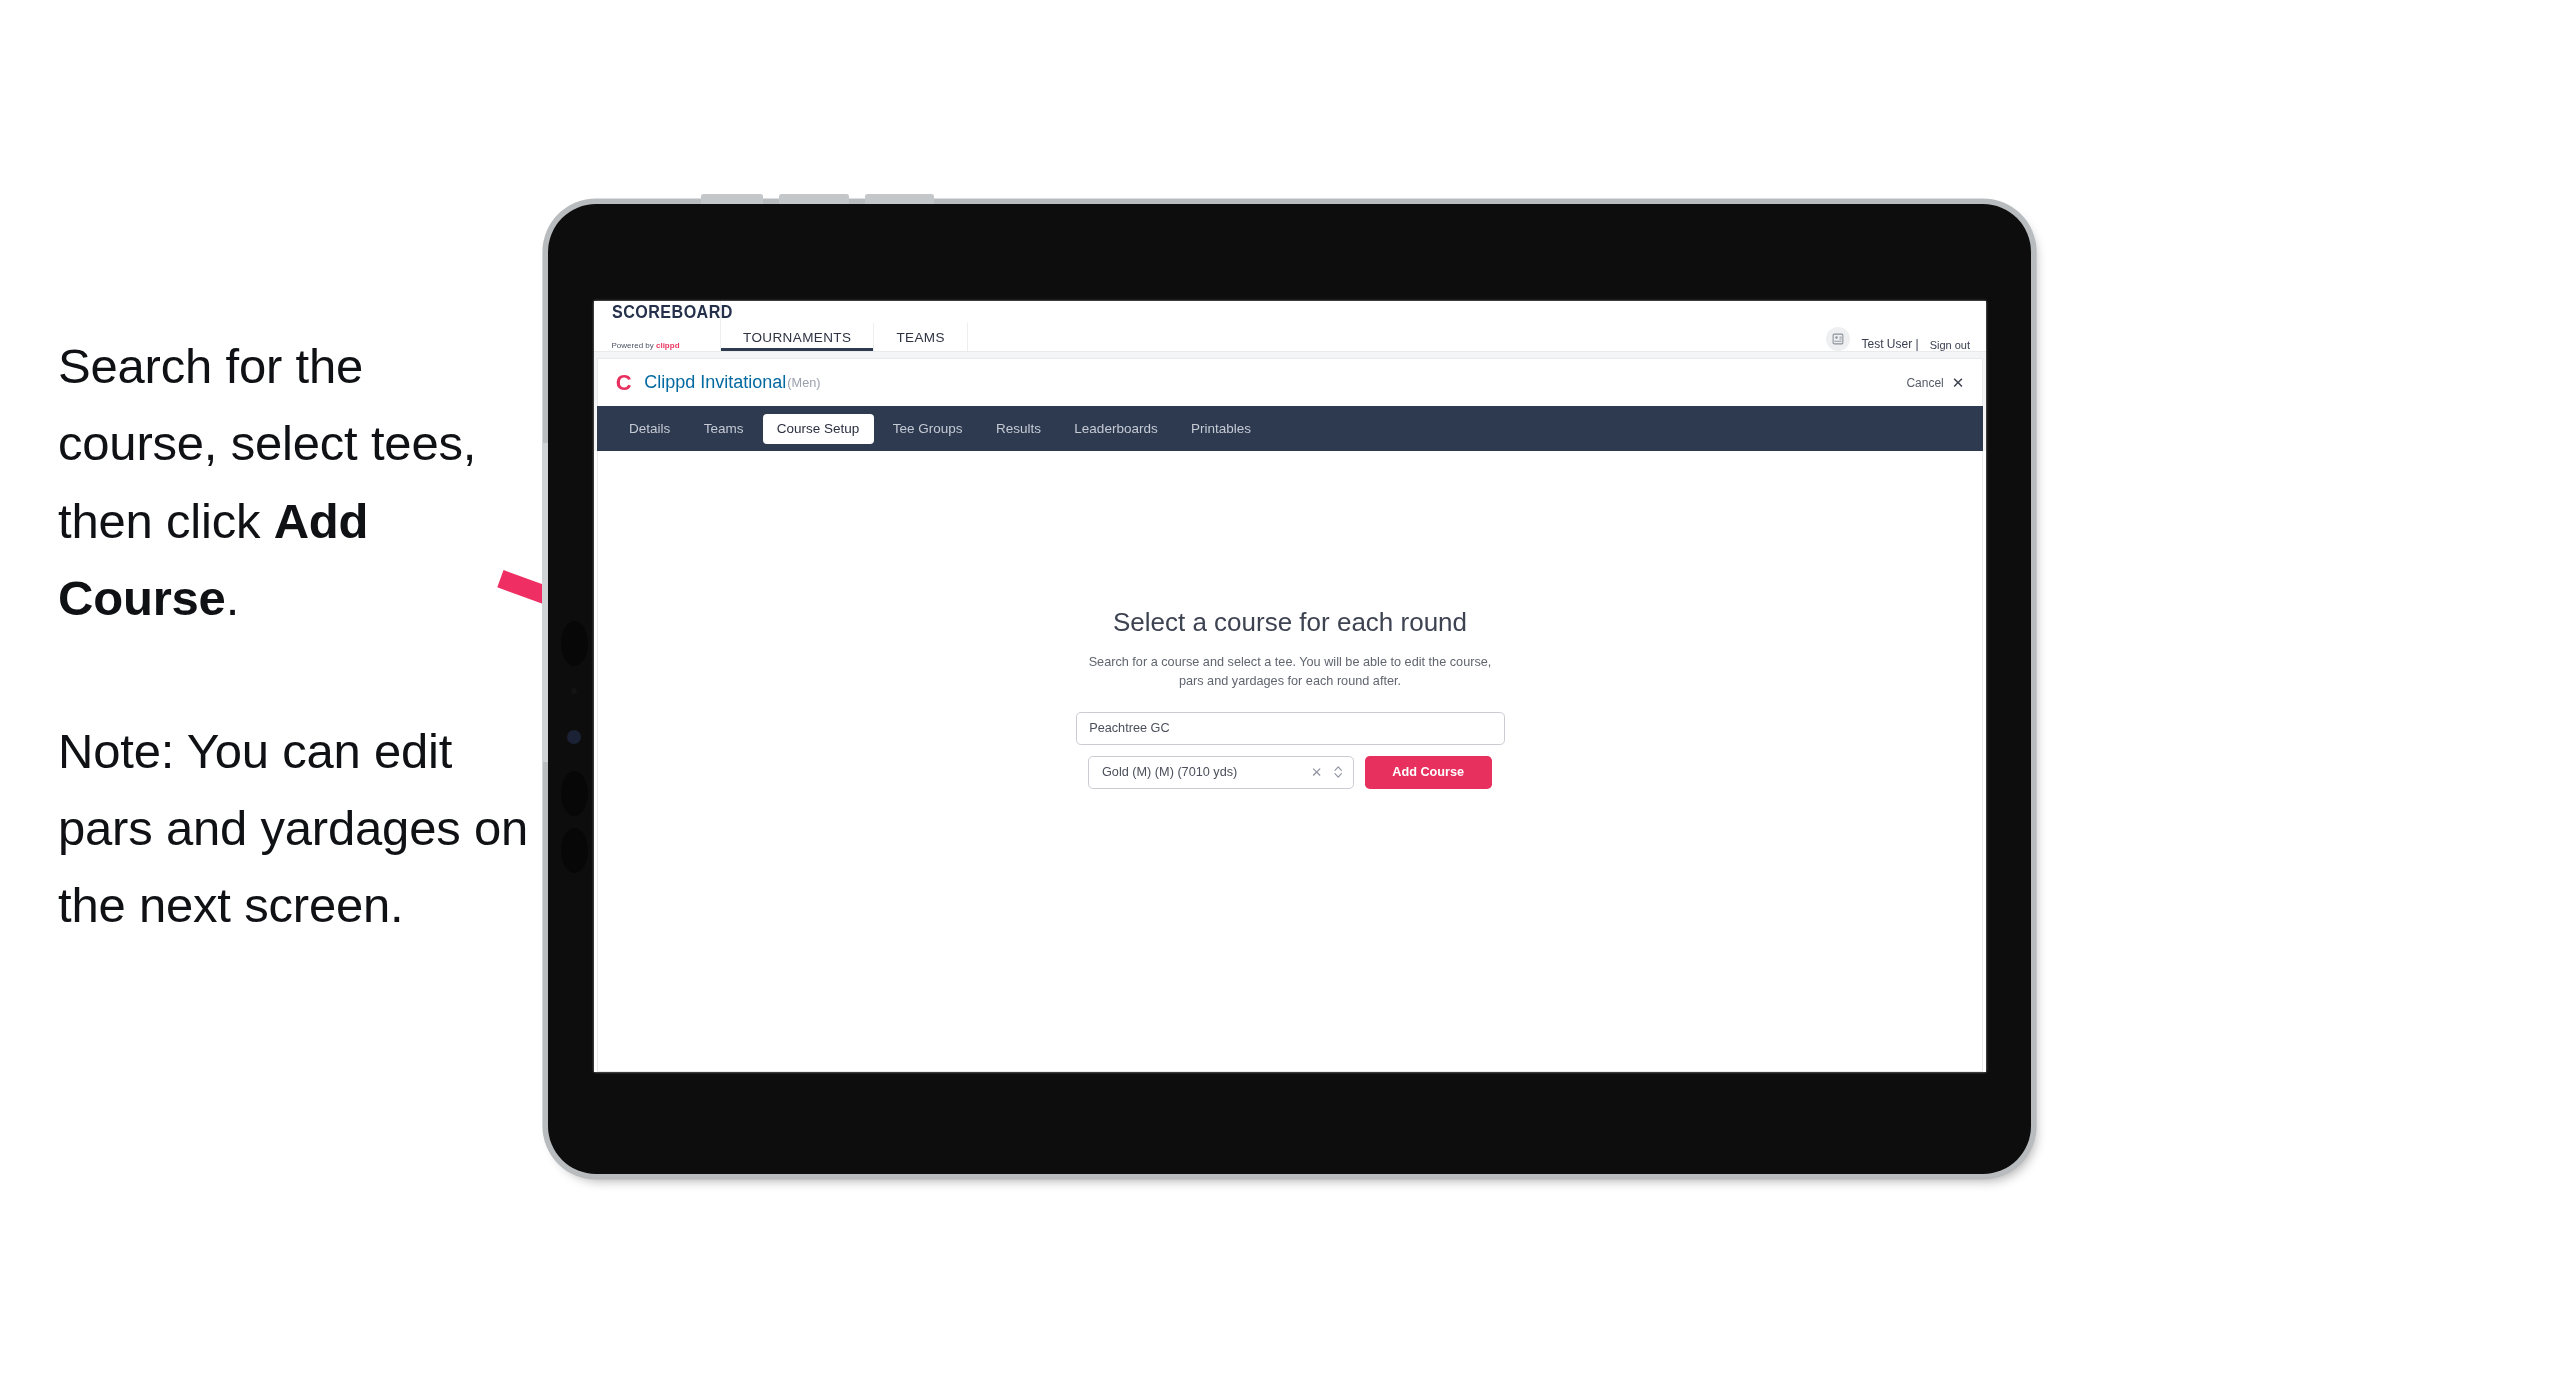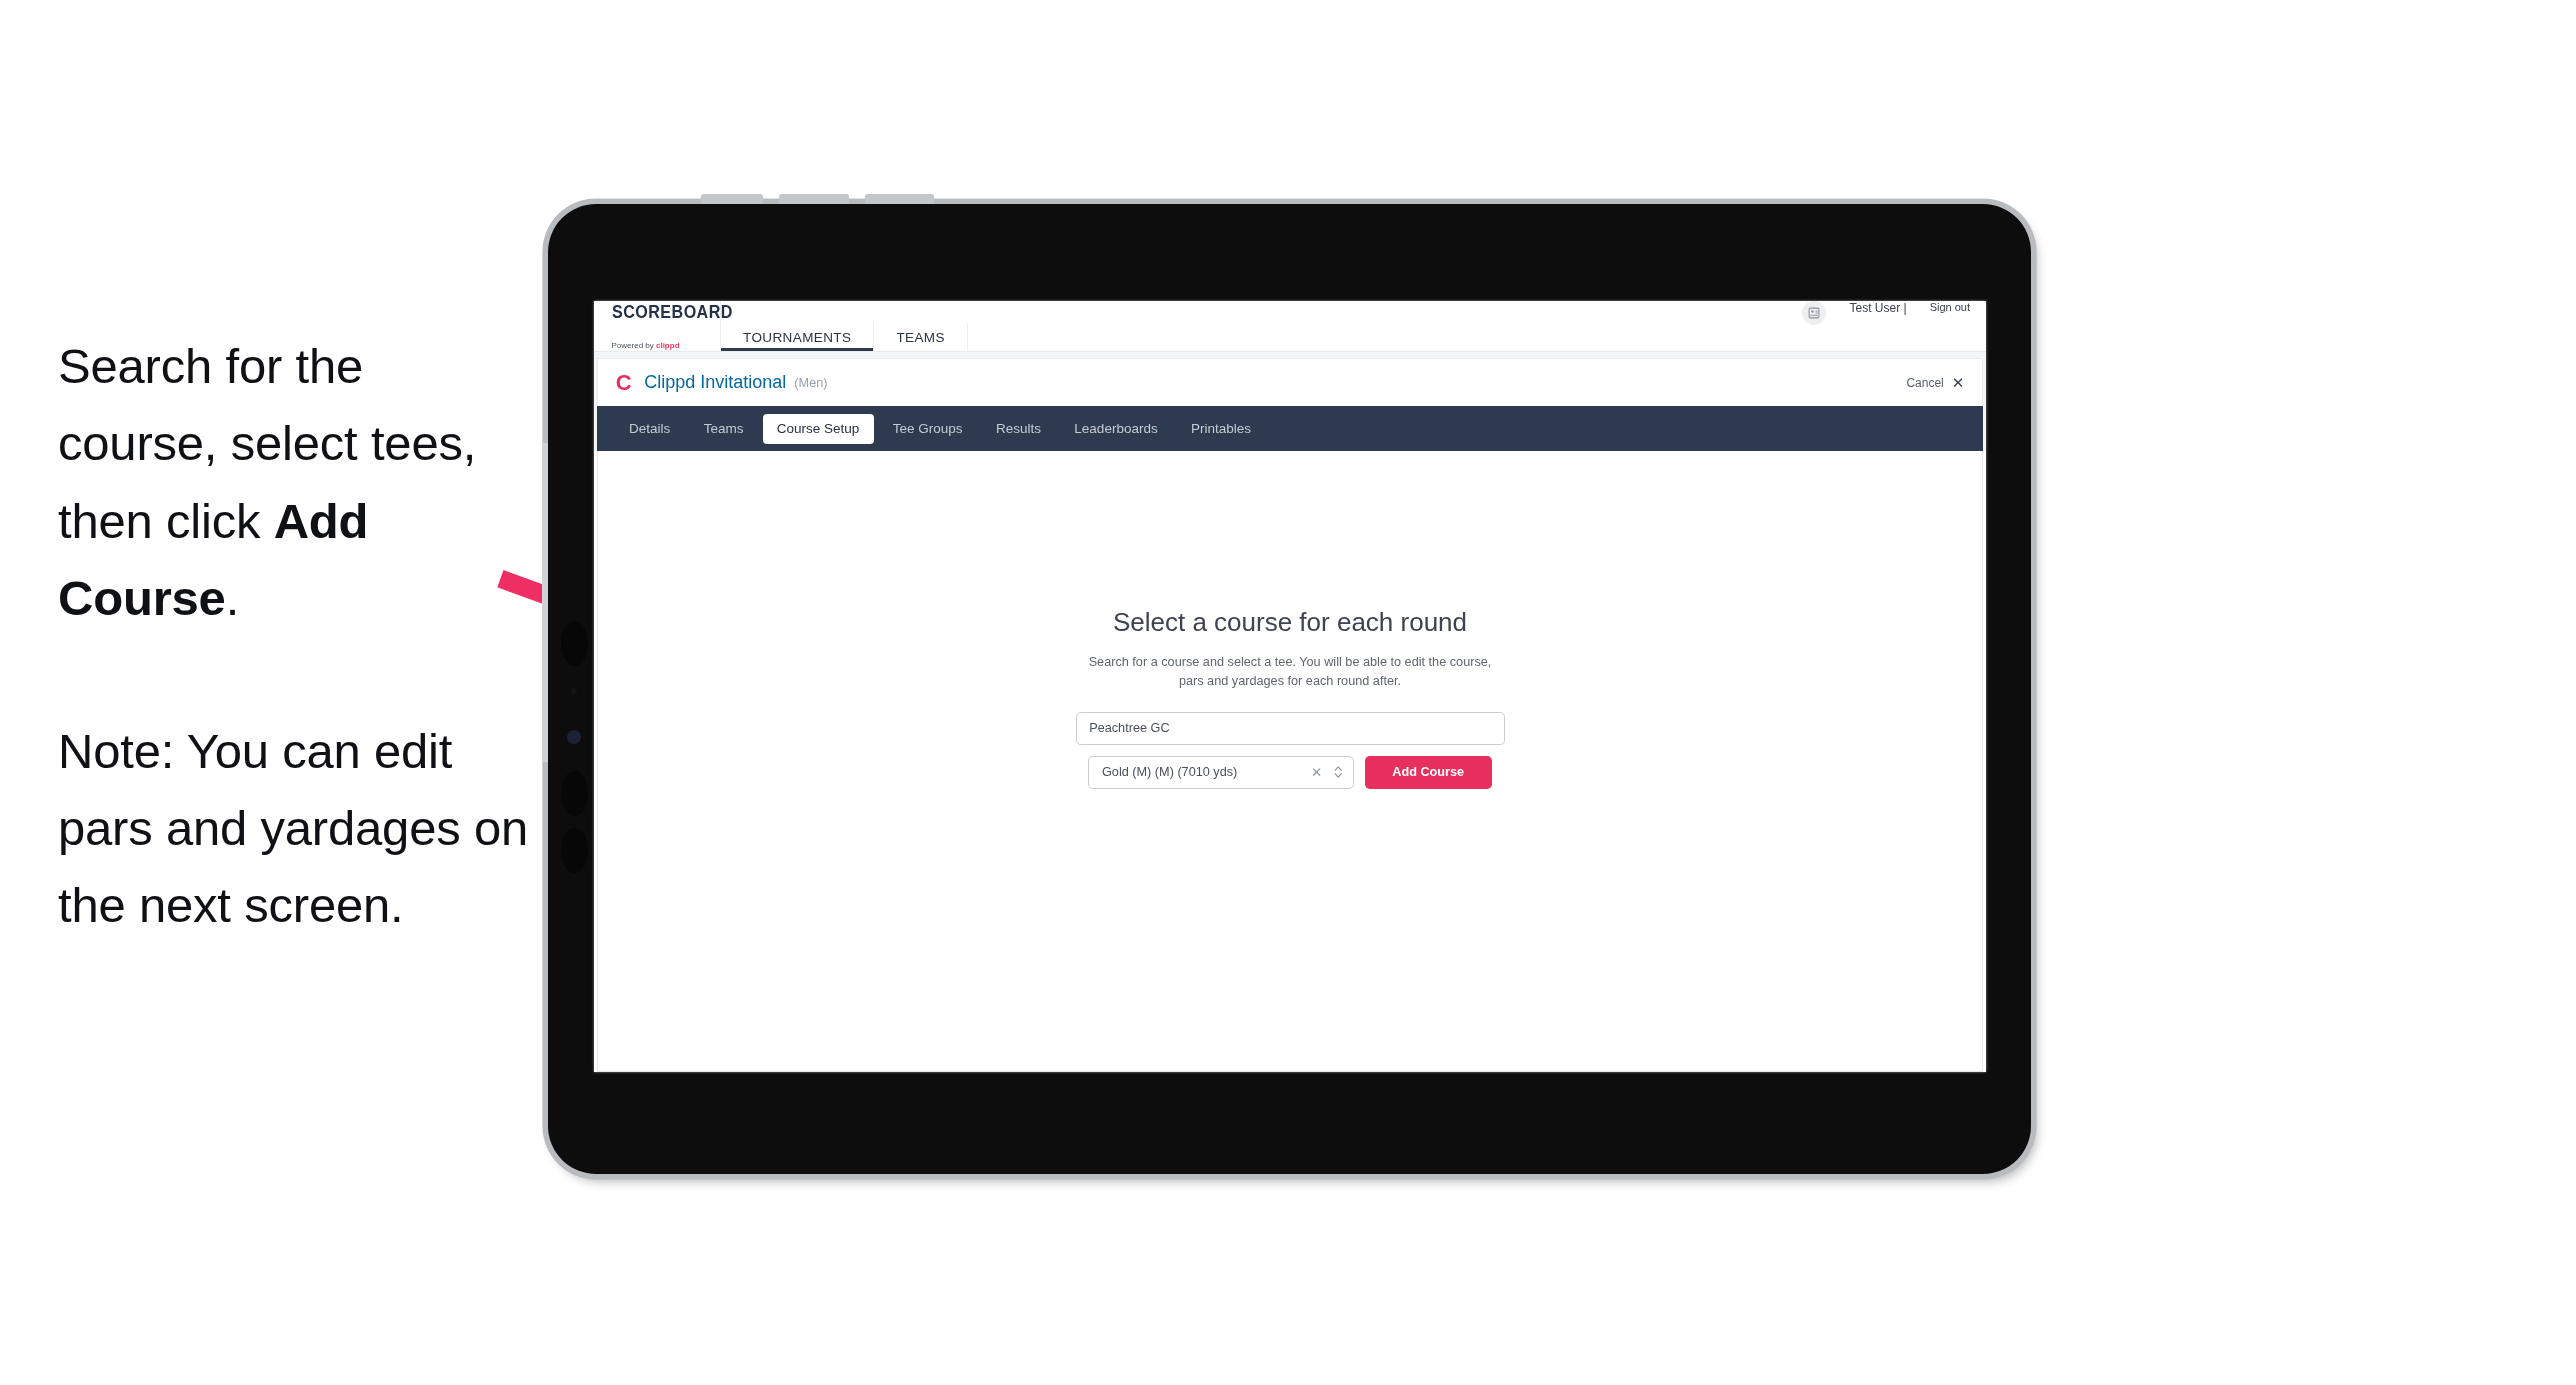--- a/index.html
+++ b/index.html
@@ -115,22 +115,22 @@
     border-right: 0.8px solid #eceef0;
     position: relative;
   }
   .topnav-item.active::after {
     content: "";
     position: absolute; left: 0; right: 0; bottom: 0;
     height: 3.2px; background: #2d3a50;
   }
   .appbar-right {
     margin-left: auto;
-    display: flex; align-items: flex-start;
-    padding-right: 16px; gap: 23px;
+    display: flex; align-items: flex-end;
+    padding-right: 16px; gap: 11px;
   }
   .avatar {
     width: 24px; height: 24px; border-radius: 50%;
     background: #eeeff1;
     display: flex; align-items: center; justify-content: center;
   }
   .user-name { font-size: 12px; color: #3a4052; }
   .sign-out { font-size: 11px; color: #3a4052; }
 
   
@@ -142,21 +142,21 @@
     padding: 0 17.5px;
     border: 0.8px solid #e9eaec;
     border-bottom: none;
   }
   .c-logo {
     font-family: "Liberation Sans", sans-serif;
     font-weight: bold; font-size: 22px; color: #e8305f;
     line-height: 1; margin-right: 12.7px;
   }
   .t-title { font-size: 18px; color: #0369a1; }
-  .t-sub { font-size: 12.7px; color: #9aa1ad; margin-left: 8px; }
+  .t-sub { font-size: 12.7px; color: #9aa1ad; margin-left: 1px; }
   .t-cancel {
     margin-left: auto;
     display: flex; align-items: center; gap: 8px;
     font-size: 12px; color: #555b69;
   }
   .t-cancel .x { font-size: 15px; color: #3b404d; line-height: 1; }
 
   
   .tabstrip {
     background: #2d3a50;

